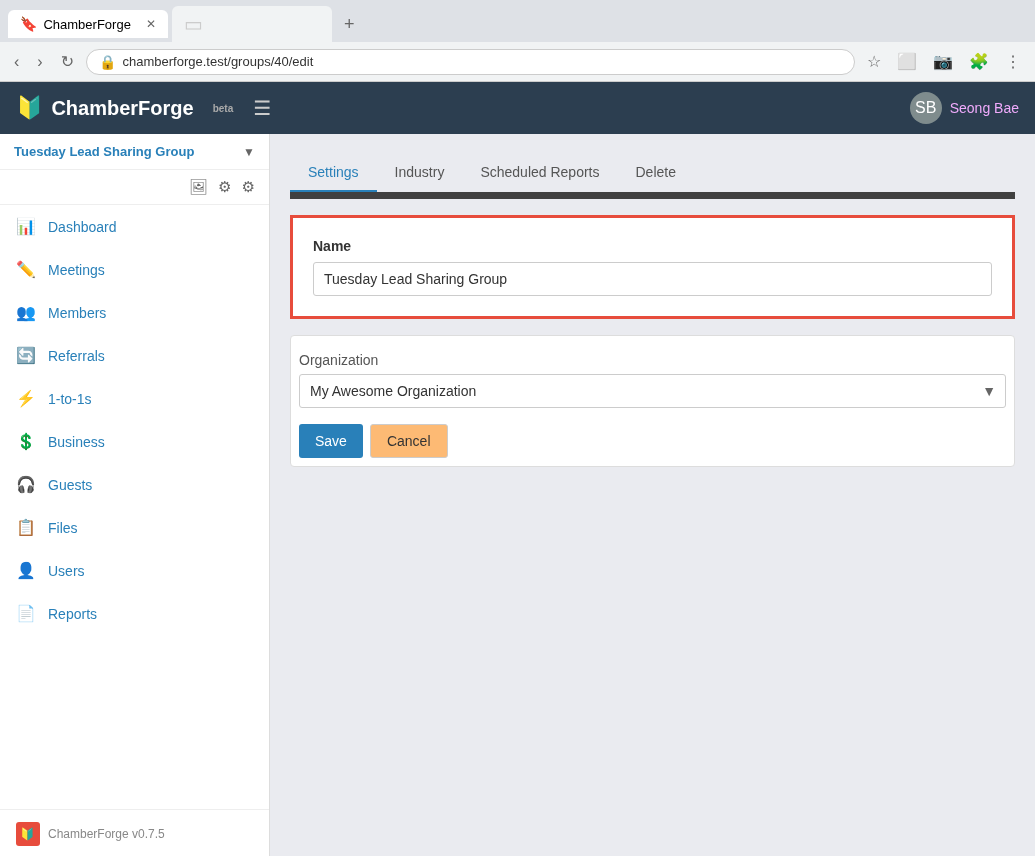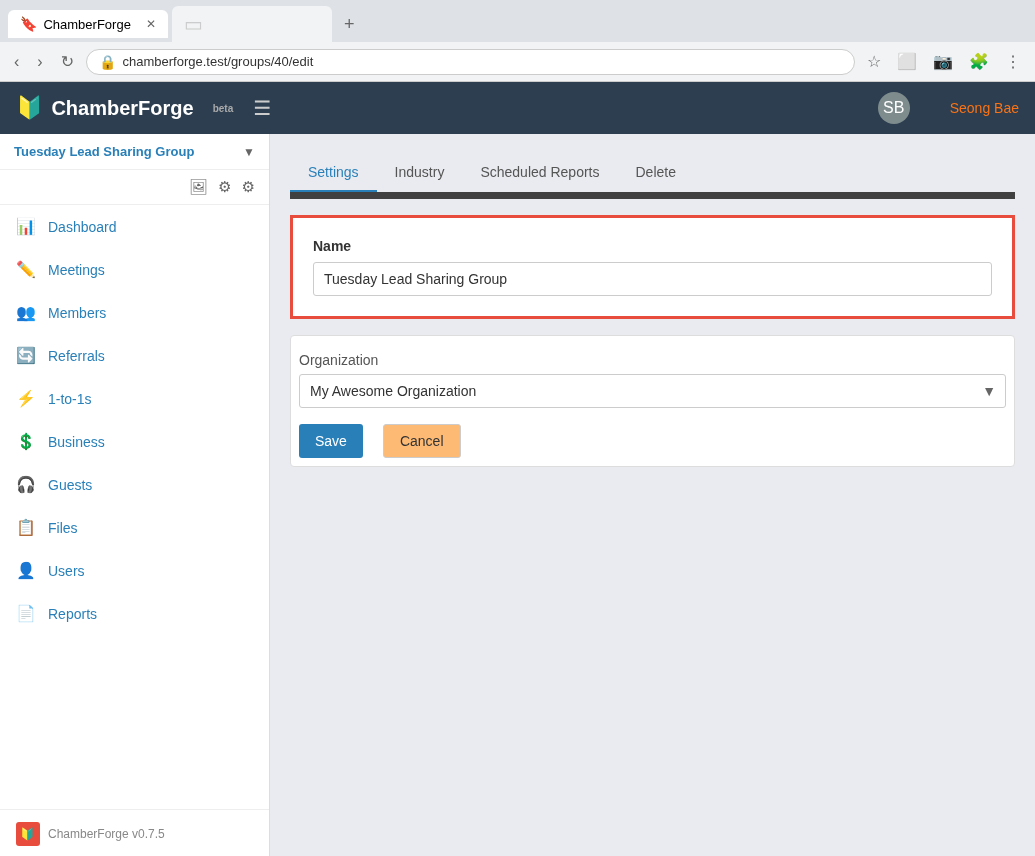--- a/index.html
+++ b/index.html
@@ -26,21 +26,21 @@
 
     
     .top-nav { background: #2c3e50; color: #fff; display: flex; align-items: center; padding: 0 16px; height: 52px; }
     .top-nav-logo { display: flex; align-items: center; gap: 8px; font-size: 20px; font-weight: bold; }
     .top-nav-logo-icon { color: #fff; font-size: 22px; }
     .top-nav-beta { font-size: 10px; color: #aaa; vertical-align: super; margin-left: 11px; }
     .top-nav-hamburger { margin-left: 20px; font-size: 20px; cursor: pointer; color: #ccc; }
     .top-nav-spacer { flex: 1; }
     .top-nav-user { display: flex; align-items: center; gap: 8px; cursor: pointer; }
     .top-nav-avatar { width: 32px; height: 32px; border-radius: 50%; background: #7f8c8d; display: flex; align-items: center; justify-content: center; font-size: 16px; color: #fff; overflow: hidden; }
-    .top-nav-username { color: #f97316; font-size: 14px; margin-left: 32px; }
+    .top-nav-username { color: #f0abfc; font-size: 14px; }
 
     
     .main-area { display: flex; flex: 1; overflow: hidden; }
 
     
     .sidebar { width: 270px; background: #fff; border-right: 1px solid #ddd; display: flex; flex-direction: column; overflow-y: auto; }
     .sidebar-group-header { display: flex; align-items: center; padding: 10px 14px; border-bottom: 1px solid #eee; }
     .sidebar-group-name { color: #2980b9; font-size: 13px; font-weight: 600; flex: 1; }
     .sidebar-group-chevron { color: #666; font-size: 12px; }
     .sidebar-icons { display: flex; gap: 10px; padding: 8px 14px; border-bottom: 1px solid #eee; justify-content: flex-end; }
@@ -63,21 +63,21 @@
     .form-card { background: #fff; border: 3px solid #e74c3c; border-radius: 0; padding: 20px; margin-bottom: 16px; }
     .form-label { font-size: 14px; font-weight: 600; color: #333; margin-bottom: 8px; display: block; }
     .form-input { width: 100%; border: 1px solid #ccc; border-radius: 3px; padding: 8px 10px; font-size: 14px; color: #333; outline: none; }
     .form-section-label { font-size: 14px; color: #555; margin-bottom: 6px; display: block; padding-top: 8px; }
 
     .form-select-wrapper { position: relative; }
     .form-select { width: 100%; border: 1px solid #ccc; border-radius: 3px; padding: 8px 30px 8px 10px; font-size: 14px; color: #333; appearance: none; background: #fff; cursor: pointer; }
     .form-select-arrow { position: absolute; right: 10px; top: 50%; transform: translateY(-50%); color: #666; pointer-events: none; }
 
     
-    .btn-row { display: flex; gap: 20px; margin-top: 16px; }
+    .btn-row { display: flex; gap: 7px; margin-top: 16px; }
     .btn-save { background: #2980b9; color: #fff; border: none; padding: 8px 16px; border-radius: 3px; cursor: pointer; font-size: 14px; }
     .btn-cancel { background: #fdba74; color: #333; border: 1px solid #ccc; padding: 8px 16px; border-radius: 3px; cursor: pointer; font-size: 14px; }
 
     .org-section { background: #fff; border: 1px solid #ddd; border-radius: 4px; padding: 8px; }
   </style>
 </head>
 <body>
 
 <div class="browser-chrome">
   <div class="browser-tab-bar">

